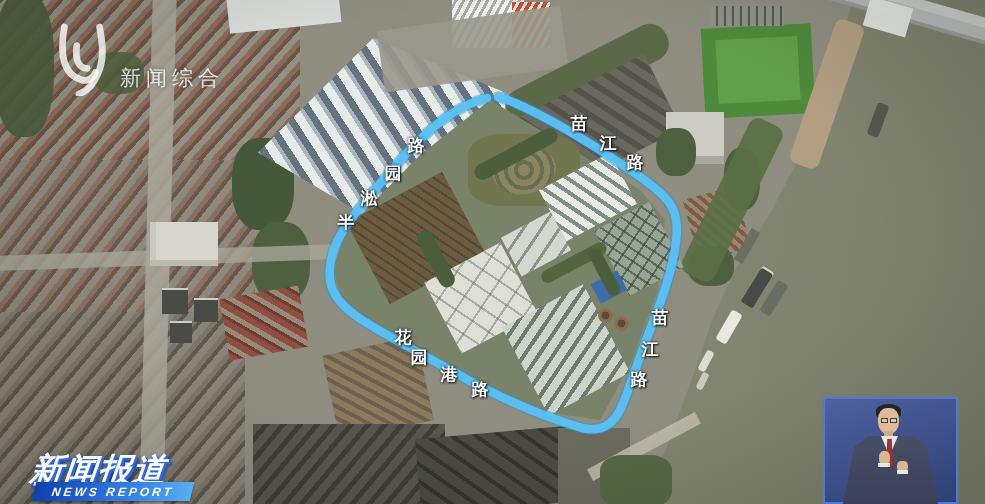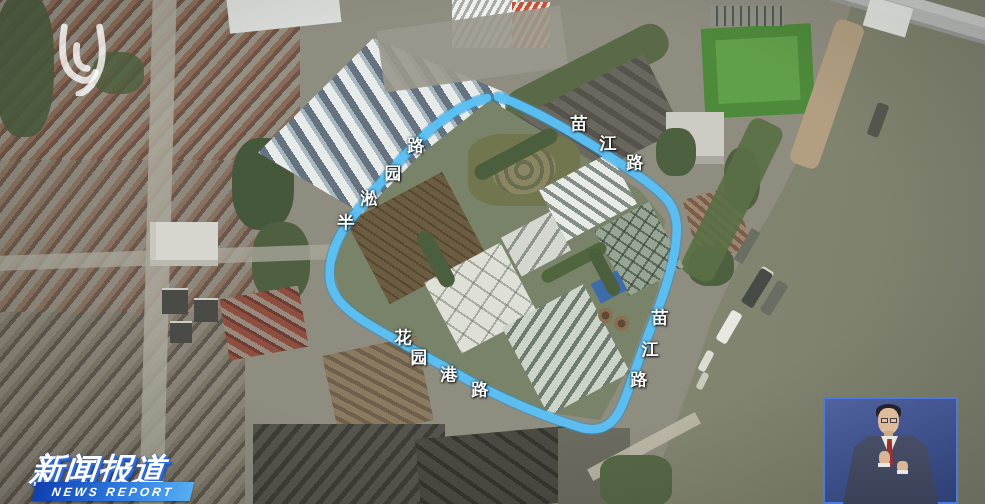--- a/index.html
+++ b/index.html
@@ -262,20 +262,21 @@
   <span class="rc" style="left:470px;top:380px">路</span>
 
   <div class="watermark">
     <svg class="wm-icon" width="62" height="76" viewBox="0 0 60 72">
       <g fill="none" stroke="rgba(255,255,255,0.78)" stroke-width="6.5" stroke-linecap="round">
         <path d="M12,6 C7,34 12,52 28,57 C34,59 40,56 42,50"></path>
         <path d="M46,6 C50,26 50,40 44,52 C40,62 34,68 26,71"></path>
         <path d="M24,24 C22,38 26,46 34,46"></path>
       </g>
     </svg>
+    <span class="wm-text">新闻综合</span>
   </div>
 
   <div class="news-logo">
     <div class="nl-title">新闻报道</div>
     <div class="nl-ribbon">
       <span class="nl-sub">NEWS REPORT</span>
     </div>
   </div>
 
   <div class="interp">

